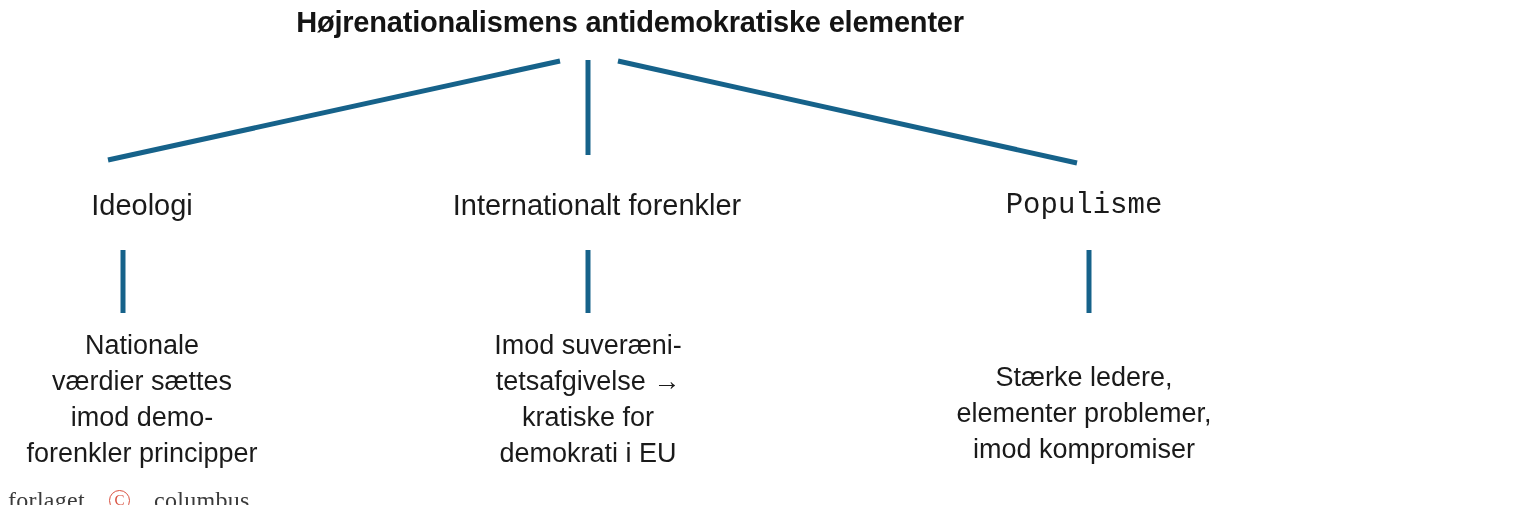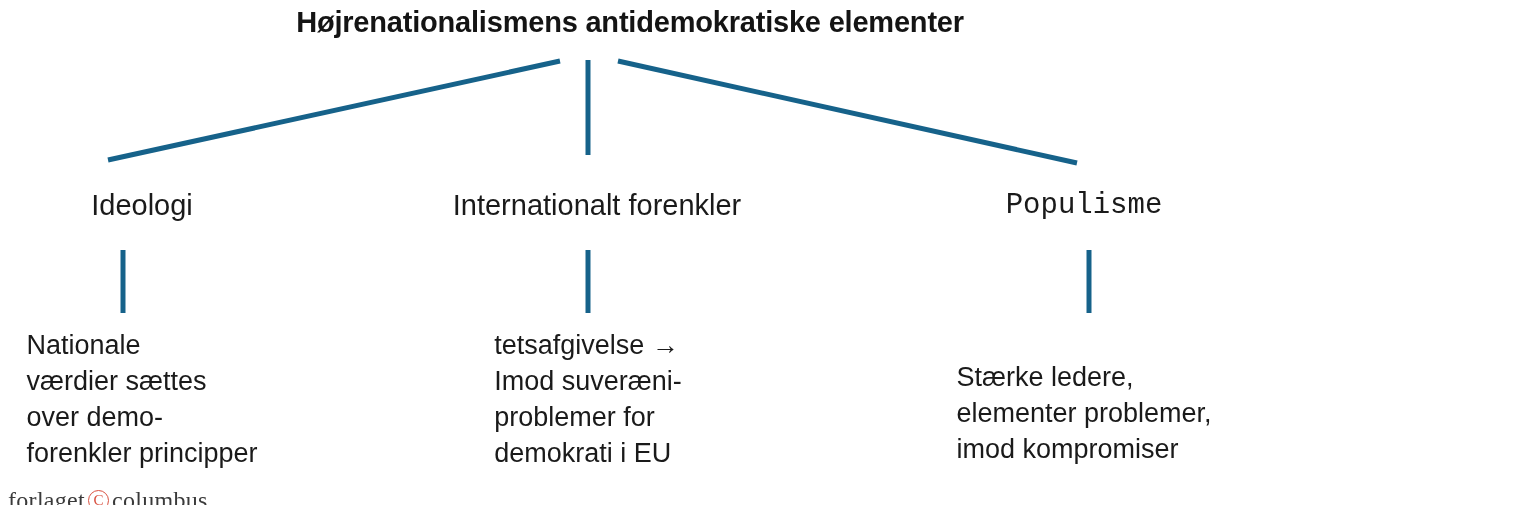--- a/index.html
+++ b/index.html
@@ -57,36 +57,37 @@
   #branch-label-1 { left: 597px; }
   #branch-label-2 { left: 1084px; font-family: Liberation Mono, monospace; }
 
   
   .leaf-block {
     position: absolute;
     top: 327px;
     font-size: 27px;
     line-height: 36px;
     color: #1a1a1a;
+    text-align: center;
     transform: translateX(-50%);
     white-space: nowrap;
   }
   #leaf-block-0 { left: 142px; }
   #leaf-block-1 { left: 588px; }
   #leaf-block-2 { left: 1084px; margin-top: 32px; }
   .leaf-line { display: block; }
 
   
   #publisher-logo {
     position: absolute;
     left: 8px;
     top: 487px;
     display: flex;
     align-items: center;
-    gap: 3px;
+    gap: 24px;
     font-family: "Liberation Serif", serif;
     font-size: 24px;
     color: #3a3a3a;
     letter-spacing: 0.3px;
   }
   #logo-copyright-mark {
     display: inline-flex;
     align-items: center;
     justify-content: center;
     width: 21px;
@@ -121,28 +122,28 @@
     <line x1="1089" y1="250" x2="1089" y2="313" stroke="#16628a" stroke-width="5" stroke-linecap="butt"></line>
   </svg>
 
   <div class="branch-label" id="branch-label-0">Ideologi</div>
   <div class="branch-label" id="branch-label-1">Internationalt forenkler</div>
   <div class="branch-label" id="branch-label-2">Populisme</div>
 
   <div class="leaf-block" id="leaf-block-0">
     <span class="leaf-line">Nationale</span>
     <span class="leaf-line">værdier sættes</span>
-    <span class="leaf-line">over demo-</span>
+    <span class="leaf-line">imod demo-</span>
     <span class="leaf-line">forenkler principper</span>
   </div>
 
   <div class="leaf-block" id="leaf-block-1">
+    <span class="leaf-line">Imod suveræni-</span>
     <span class="leaf-line">tetsafgivelse →</span>
-    <span class="leaf-line">Imod suveræni-</span>
-    <span class="leaf-line">problemer for</span>
+    <span class="leaf-line">kratiske for</span>
     <span class="leaf-line">demokrati i EU</span>
   </div>
 
   <div class="leaf-block" id="leaf-block-2">
     <span class="leaf-line">Stærke ledere,</span>
     <span class="leaf-line">elementer problemer,</span>
     <span class="leaf-line">imod kompromiser</span>
   </div>
 
   <div id="publisher-logo">

